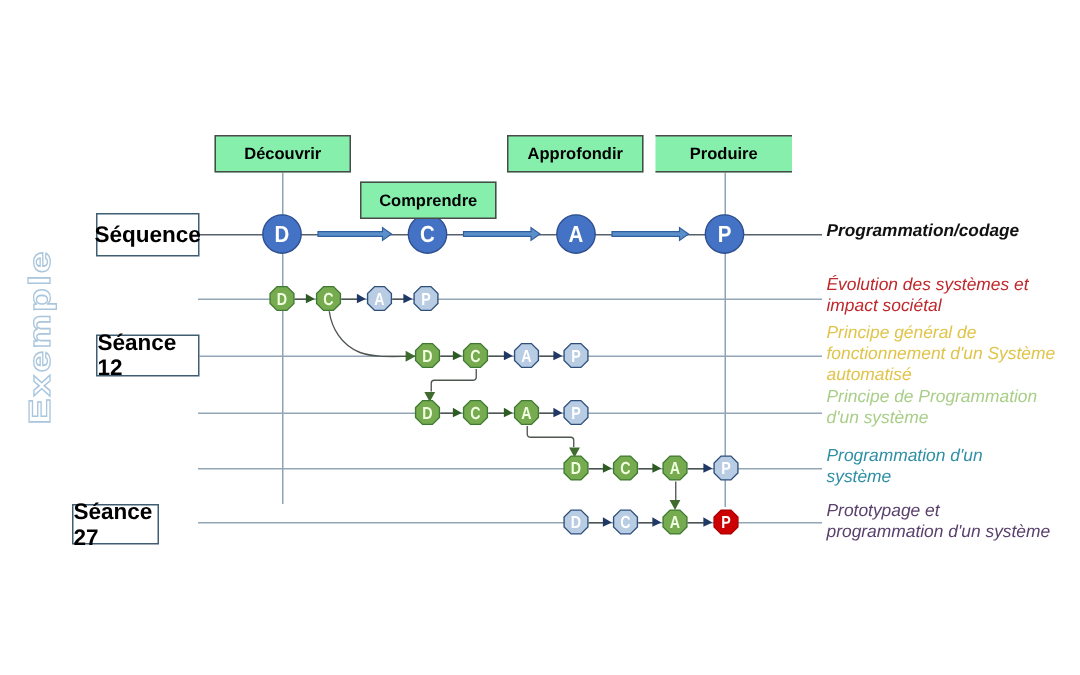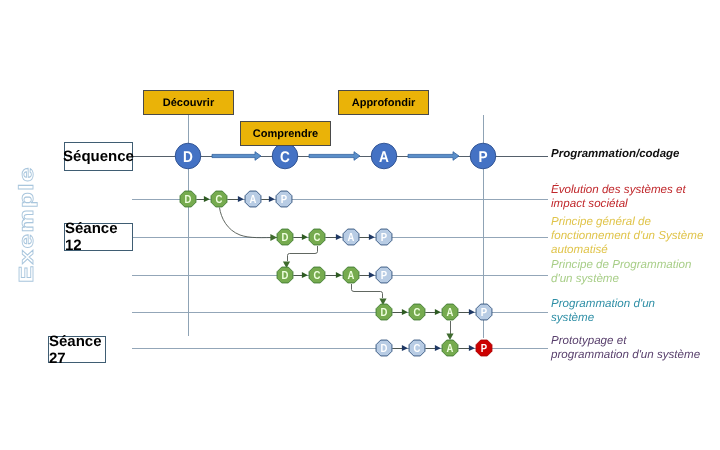--- a/index.html
+++ b/index.html
@@ -4,21 +4,21 @@
 <style>
   html,body{margin:0;padding:0;}
   body{width:720px;height:450px;background:#ffffff;overflow:hidden;
        font-family:"Liberation Sans",sans-serif;
        -webkit-font-smoothing:antialiased;text-rendering:geometricPrecision;}
   #stage{position:relative;width:720px;height:450px;}
   svg.layer{position:absolute;left:0;top:0;width:720px;height:450px;overflow:visible;}
   .rowbox{position:absolute;border:1px solid #3f5d73;background:#fff;
           display:flex;align-items:center;justify-content:center;
           font-weight:bold;font-size:15px;color:#000;box-sizing:border-box;}
-  .hdrbox{position:absolute;border:1px solid #4a4a4a;background:#eab308;
+  .hdrbox{position:absolute;border:1px solid #4a4a4a;background:#86efac;
           display:flex;align-items:center;justify-content:center;padding-top:1px;
           font-weight:bold;font-size:11px;color:#000;box-sizing:border-box;}
   .rtext{position:absolute;font-style:italic;line-height:14.4px;white-space:nowrap;}
   .vtitle{position:absolute;font-weight:bold;}
 </style>
 </head>
 <body>
 
 <div id="stage">
   <svg class="layer" id="gfx">
@@ -170,20 +170,21 @@
         </g>
         <g>
           <polygon points="491.95,344.71 491.95,351.29 487.29,355.95 480.71,355.95 476.05,351.29 476.05,344.71 480.71,340.05 487.29,340.05" fill="#cc0000" stroke="#aa0000" stroke-width="0.9"></polygon>
           <text x="0" y="0" text-anchor="middle" font-size="11.6" font-family="Liberation Sans, sans-serif" font-weight="bold" fill="#ffffff" transform="translate(484,352.3) scale(0.82,1)">P</text>
         </g>
       </g>
     </svg>
 <div class="hdrbox" style="left: 143px; top: 90px; width: 91px; height: 25px;">Découvrir</div>
     <div class="hdrbox" style="left: 240px; top: 90px; width: 91px; height: 25px; margin-top: 31px;">Comprendre</div>
     <div class="hdrbox" style="left: 338px; top: 90px; width: 91px; height: 25px;">Approfondir</div>
+    <div class="hdrbox" style="left: 437px; top: 90px; width: 91px; height: 25px; border-left: none; border-right: none;">Produire</div>
     <div class="rowbox" style="left: 64px; top: 142px; width: 69px; height: 29px;">Séquence</div>
     <div class="rowbox" style="left: 64px; top: 223px; width: 69px; height: 28px;">Séance 12</div>
     <div class="rowbox" style="left: 48px; top: 336px; width: 58px; height: 27px;">Séance 27</div>
     <div class="rtext" style="left: 551px; top: 146.5px; width: 180px; color: rgb(17, 17, 17); font-size: 11.5px; font-weight: bold;">
       <div>Programmation/codage</div>
     </div>
     <div class="rtext" style="left: 551px; top: 182.5px; width: 180px; color: rgb(192, 39, 43); font-size: 11.6px;">
       <div>Évolution des systèmes et</div>
       <div>impact sociétal</div>
     </div>

